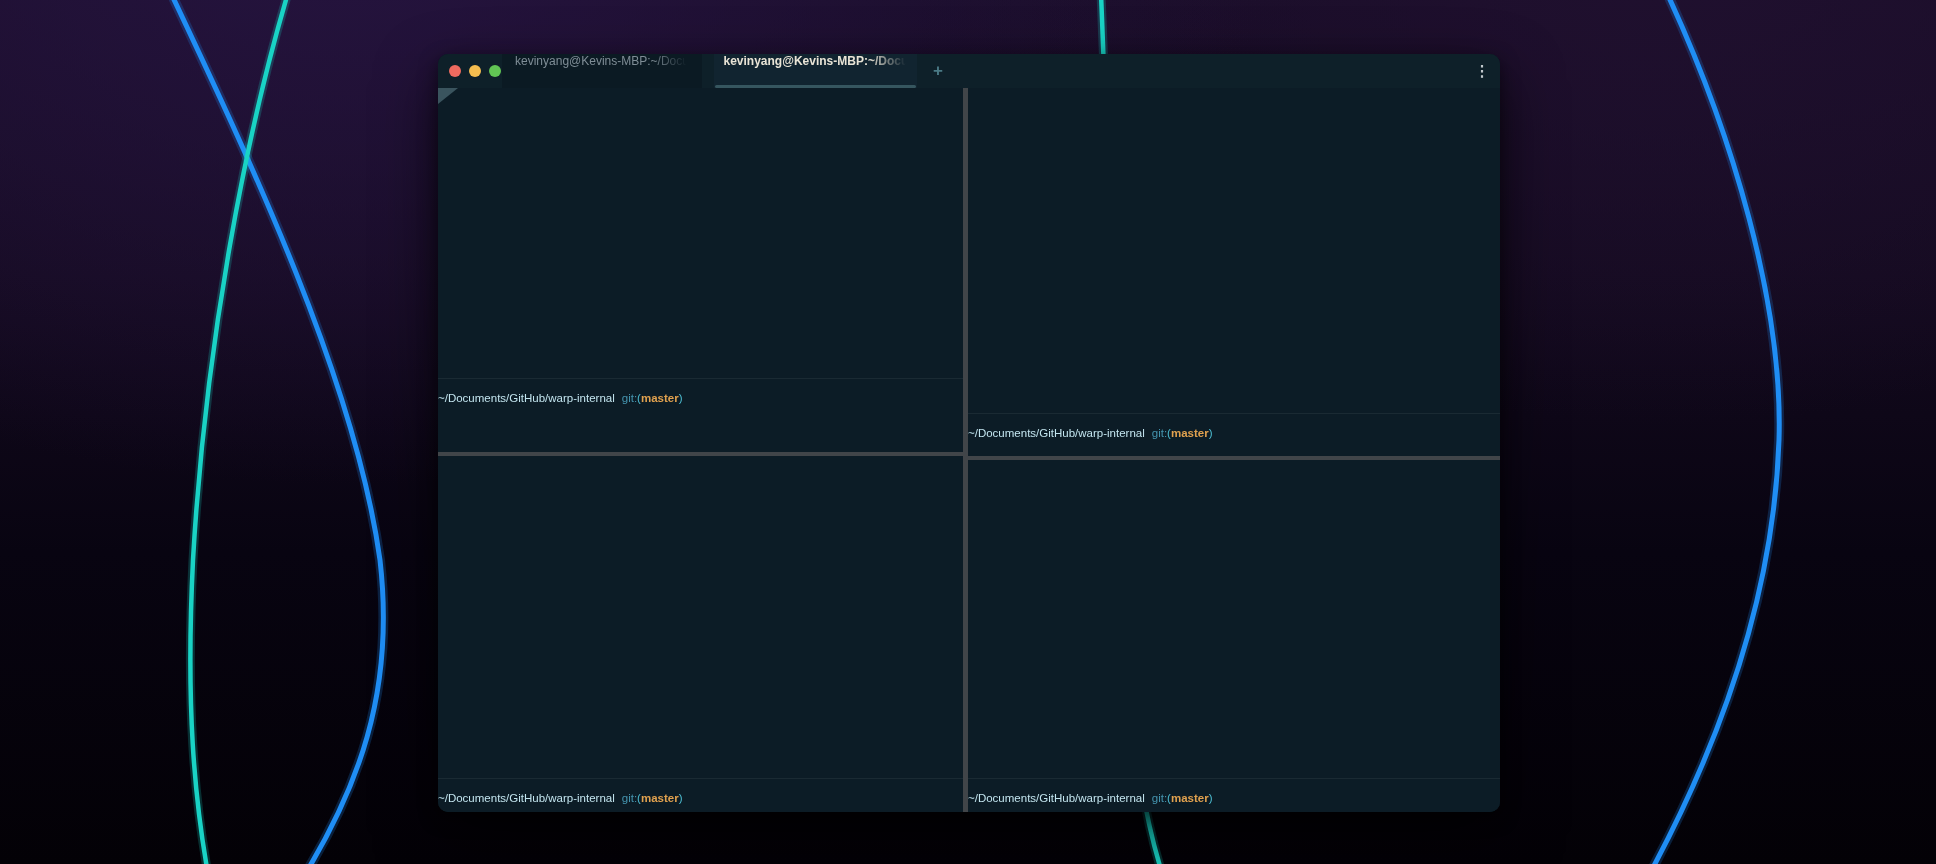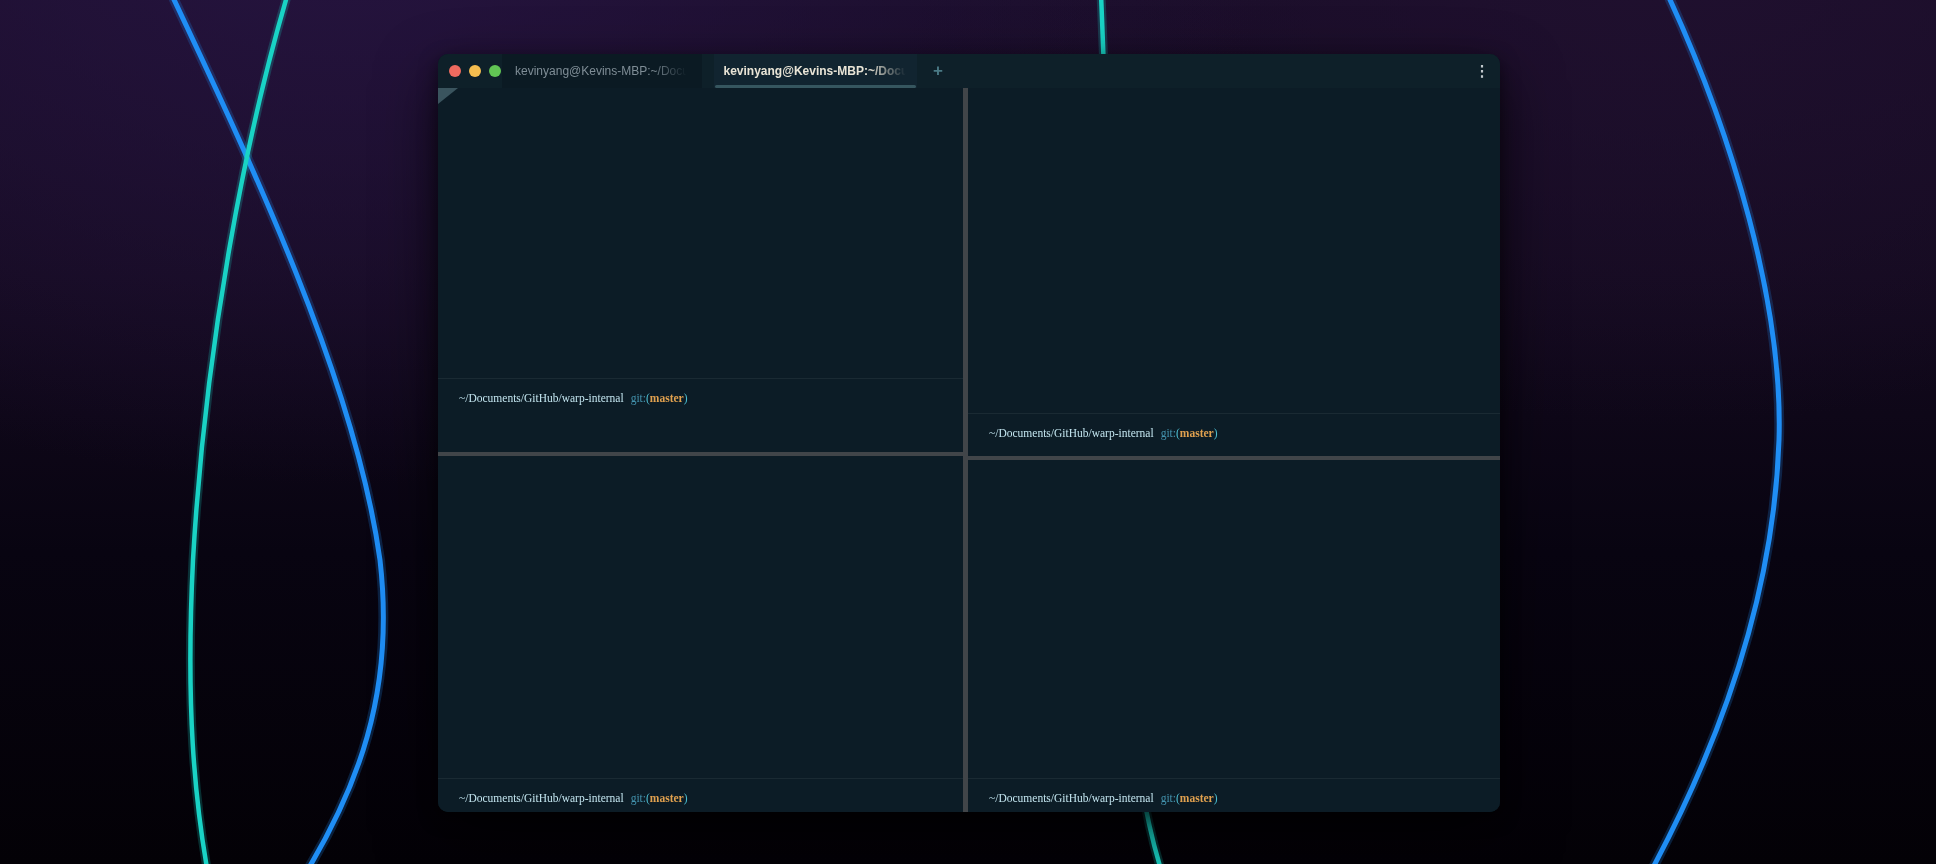--- a/index.html
+++ b/index.html
@@ -24,21 +24,21 @@
     position:absolute; left:0; top:0; right:0; height:34px;
     background:#0e2029; display:flex; align-items:stretch;
   }
   .traffic { display:flex; align-items:center; gap:8px; padding-left:11px; width:64px; flex:0 0 auto; }
   .tl { width:12px; height:12px; border-radius:50%; display:inline-block; }
   .tl.red    { background:#ee6a5f; }
   .tl.yellow { background:#f5bd4f; }
   .tl.green  { background:#61c554; }
 
   .tab {
-    position:relative; height:34px; display:flex; align-items:center; justify-content:center;
+    position:relative; height:34px; display:flex; align-items:flex-start; justify-content:center;
     overflow:hidden; flex:0 0 auto; cursor:default;
   }
   .tab.inactive { width:200px; background:#0b1a23; }
   .tab.active   { width:203px; background:#112430; margin-left:12px; }
   .tab-label {
     font-size:12px; color:#7f8d96; white-space:nowrap; overflow:hidden; max-width:184px;
     -webkit-mask-image:linear-gradient(90deg,#000 78%,transparent 99%);
             mask-image:linear-gradient(90deg,#000 78%,transparent 99%);
   }
   .tab.active .tab-label { color:#e9e4d6; font-weight:bold; }
@@ -69,22 +69,22 @@
   .div-h-right { left:530px;top:402px; width:532px; height:4px; cursor:row-resize; }
 
   .corner-tri {
     position:absolute; left:0; top:0; width:0; height:0;
     border-top:16px solid #3a545e; border-right:20px solid transparent;
   }
 
   .prompt-block { position:absolute; left:0; right:0; }
   .block-sep { border-top:1px solid #1a2a33; height:0; }
   .prompt-line {
-    margin-top:12px; padding-left:21px;
-    font-family:Liberation Serif, serif; font-size:11.5px; line-height:14px;
+    margin-top:12px; 
+    font-family:Liberation Sans, sans-serif; font-size:11.5px; line-height:14px;
     white-space:nowrap;
   }
   .p-path   { color:#c3e5ef; }
   .p-git    { color:#4493ae; margin-left:7px; }
   .p-paren  { color:#4cbdd1; }
   .p-branch { color:#e0a14f; font-weight:bold; }
 </style>
 </head>
 <body>
 

